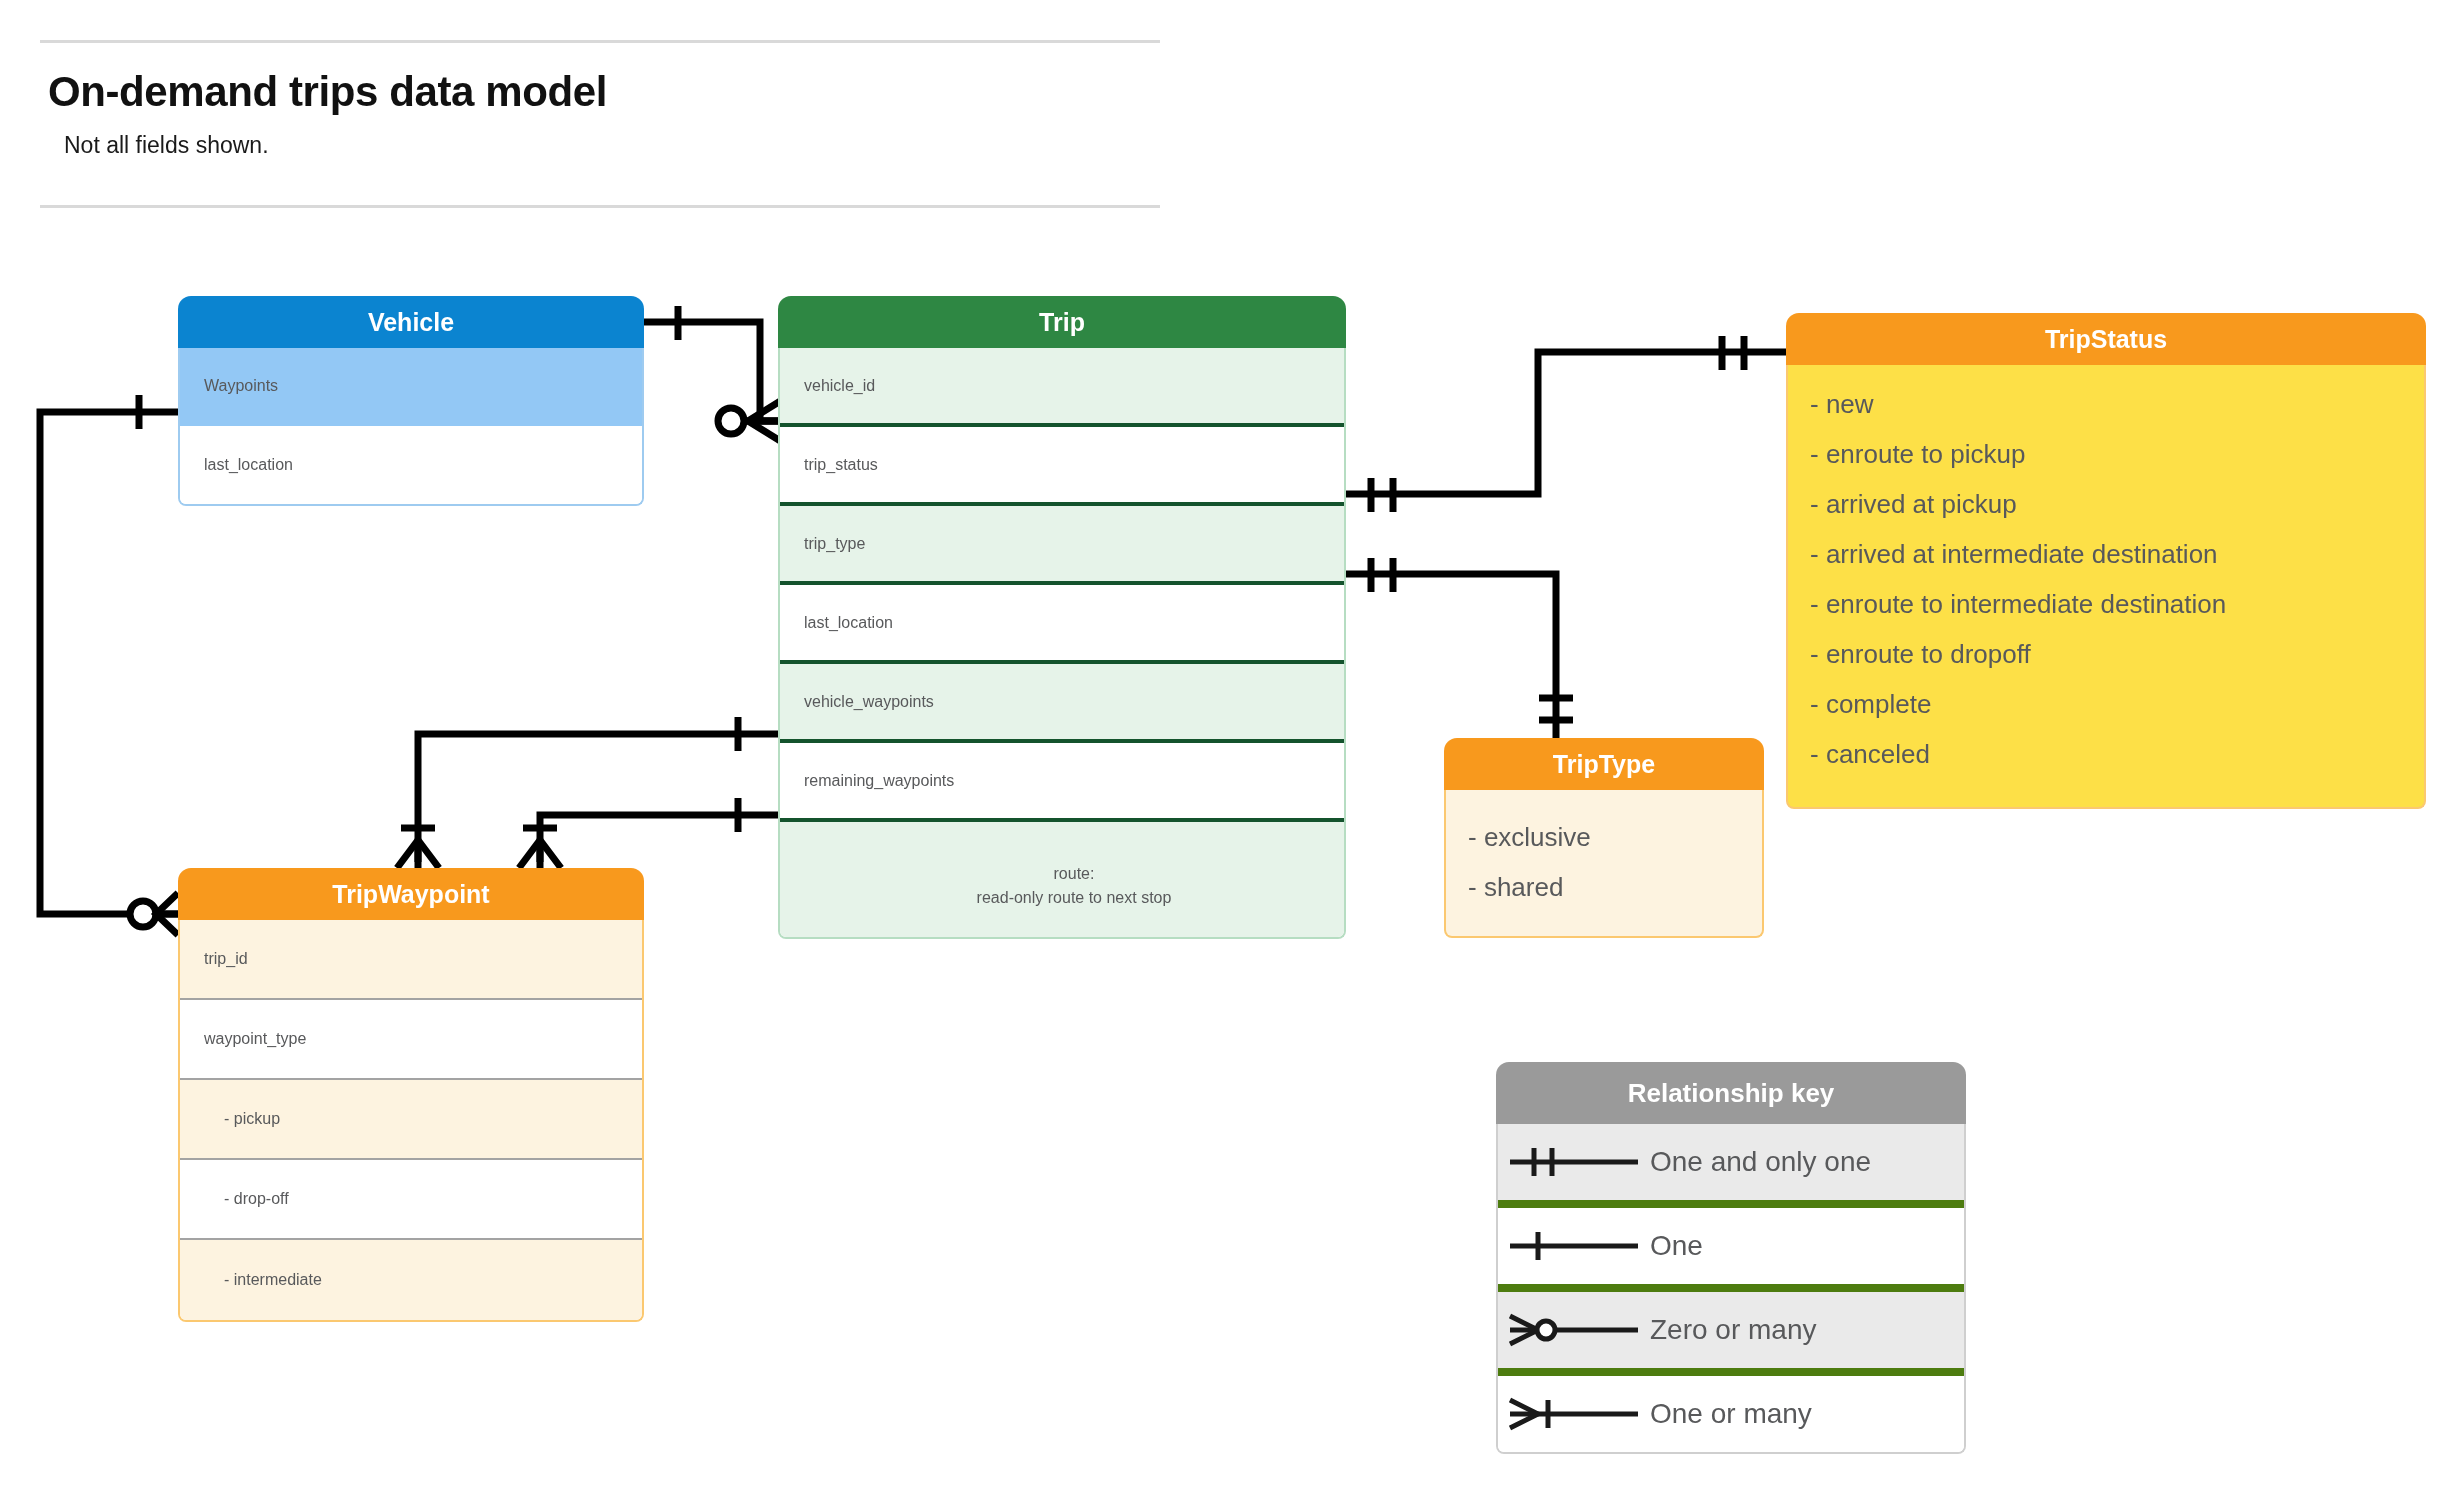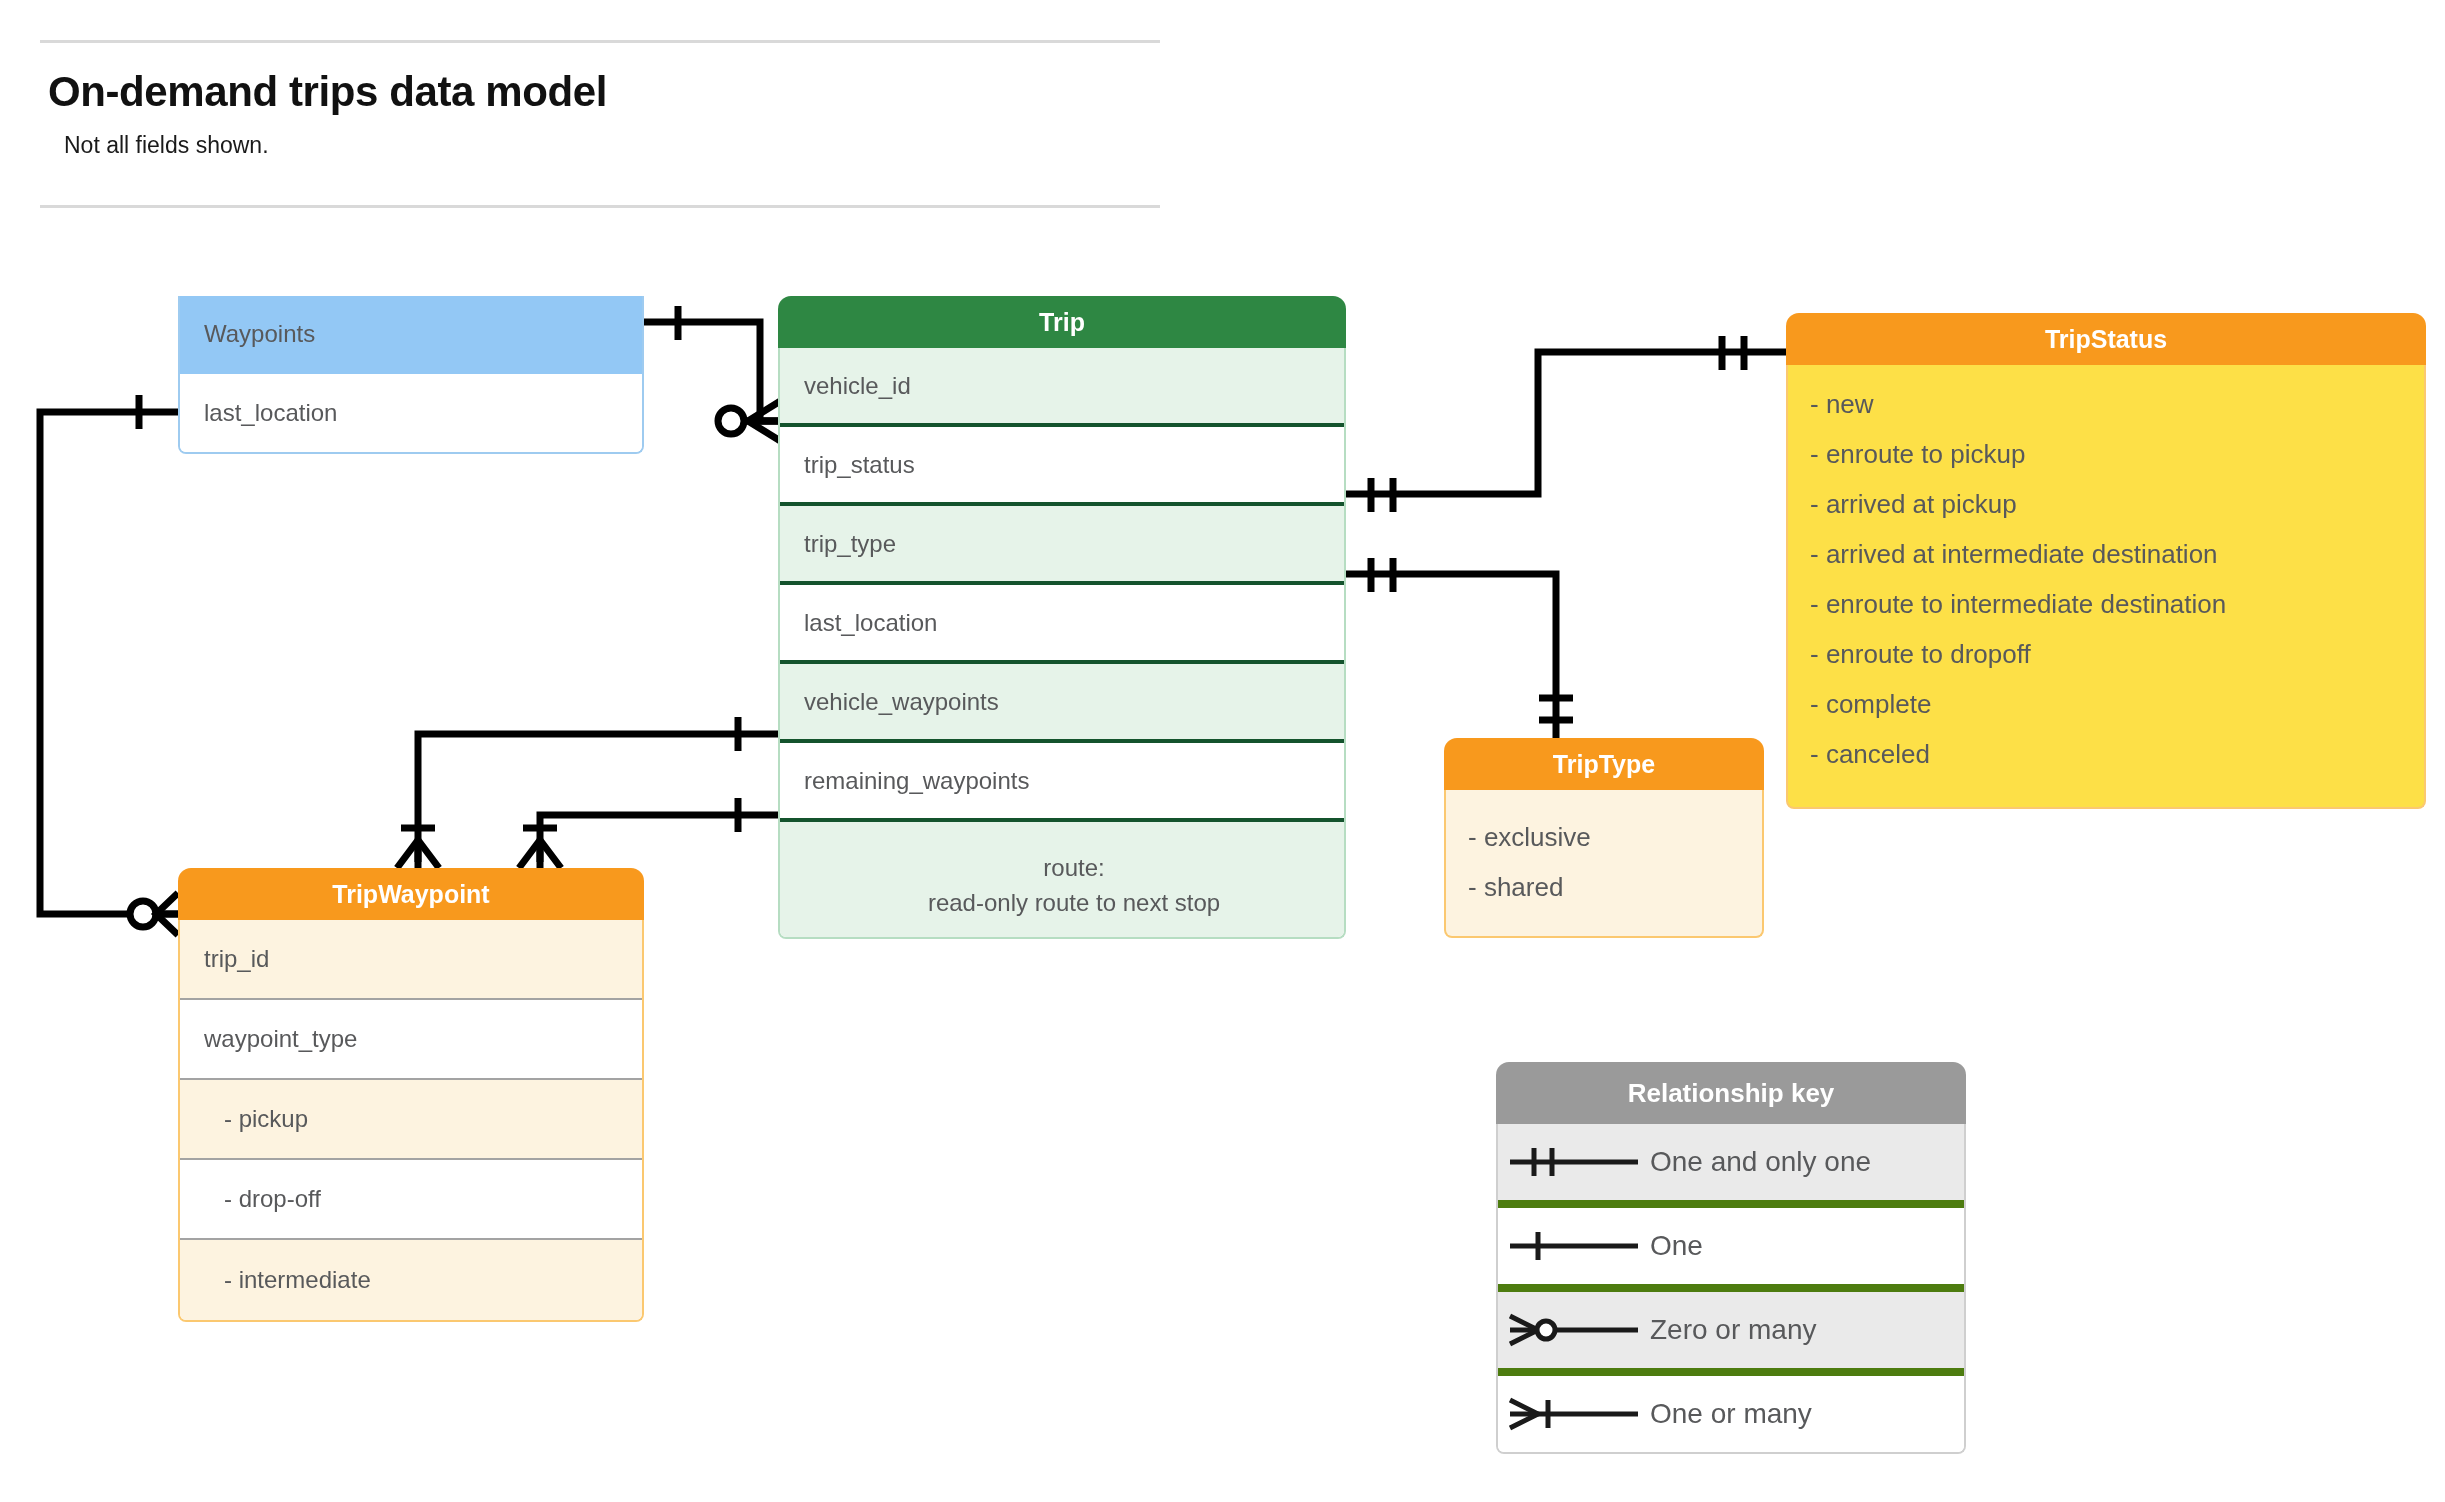--- a/index.html
+++ b/index.html
@@ -34,21 +34,21 @@
     color:#ffffff;font-size:25px;font-weight:700;
     border-radius:13px 13px 0 0;
   }
   .entity .body{
     border-radius:0 0 8px 8px;
     overflow:hidden;
   }
   .row{
     box-sizing:border-box;
     display:flex;align-items:center;
-    font-size:24px;color:#58595b;
+    font-size:16px;color:#58595b;
     padding-left:24px;
   }
 
   
   #vehicle{left:178px;top:296px;width:466px;}
   #vehicle .hdr{background:#0b84d0;}
   #vehicle .body{border:2px solid #9ecbf0;border-top:none;}
   #vehicle .row{height:78px;background:#93c8f5;border-bottom:2px solid #93c8f5;}
   #vehicle .row.plain{background:#ffffff;border-bottom:none;}
 
@@ -162,20 +162,21 @@
       <path d="M397 868 L418 840 L439 868" stroke-width="7" fill="none"></path>
       <line x1="418" y1="840" x2="418" y2="868" stroke-width="7"></line>
 
       <line x1="523" y1="828" x2="557" y2="828"></line>
       <path d="M519 868 L540 840 L561 868" stroke-width="7" fill="none"></path>
       <line x1="540" y1="840" x2="540" y2="868" stroke-width="7"></line>
     </g>
   </svg>
 
   <div class="entity" id="vehicle">
+    <div class="hdr">Vehicle</div>
     <div class="body">
       <div class="row">Waypoints</div>
       <div class="row plain">last_location</div>
     </div>
   </div>
 
   <div class="entity" id="trip">
     <div class="hdr">Trip</div>
     <div class="body">
       <div class="row">vehicle_id</div>

